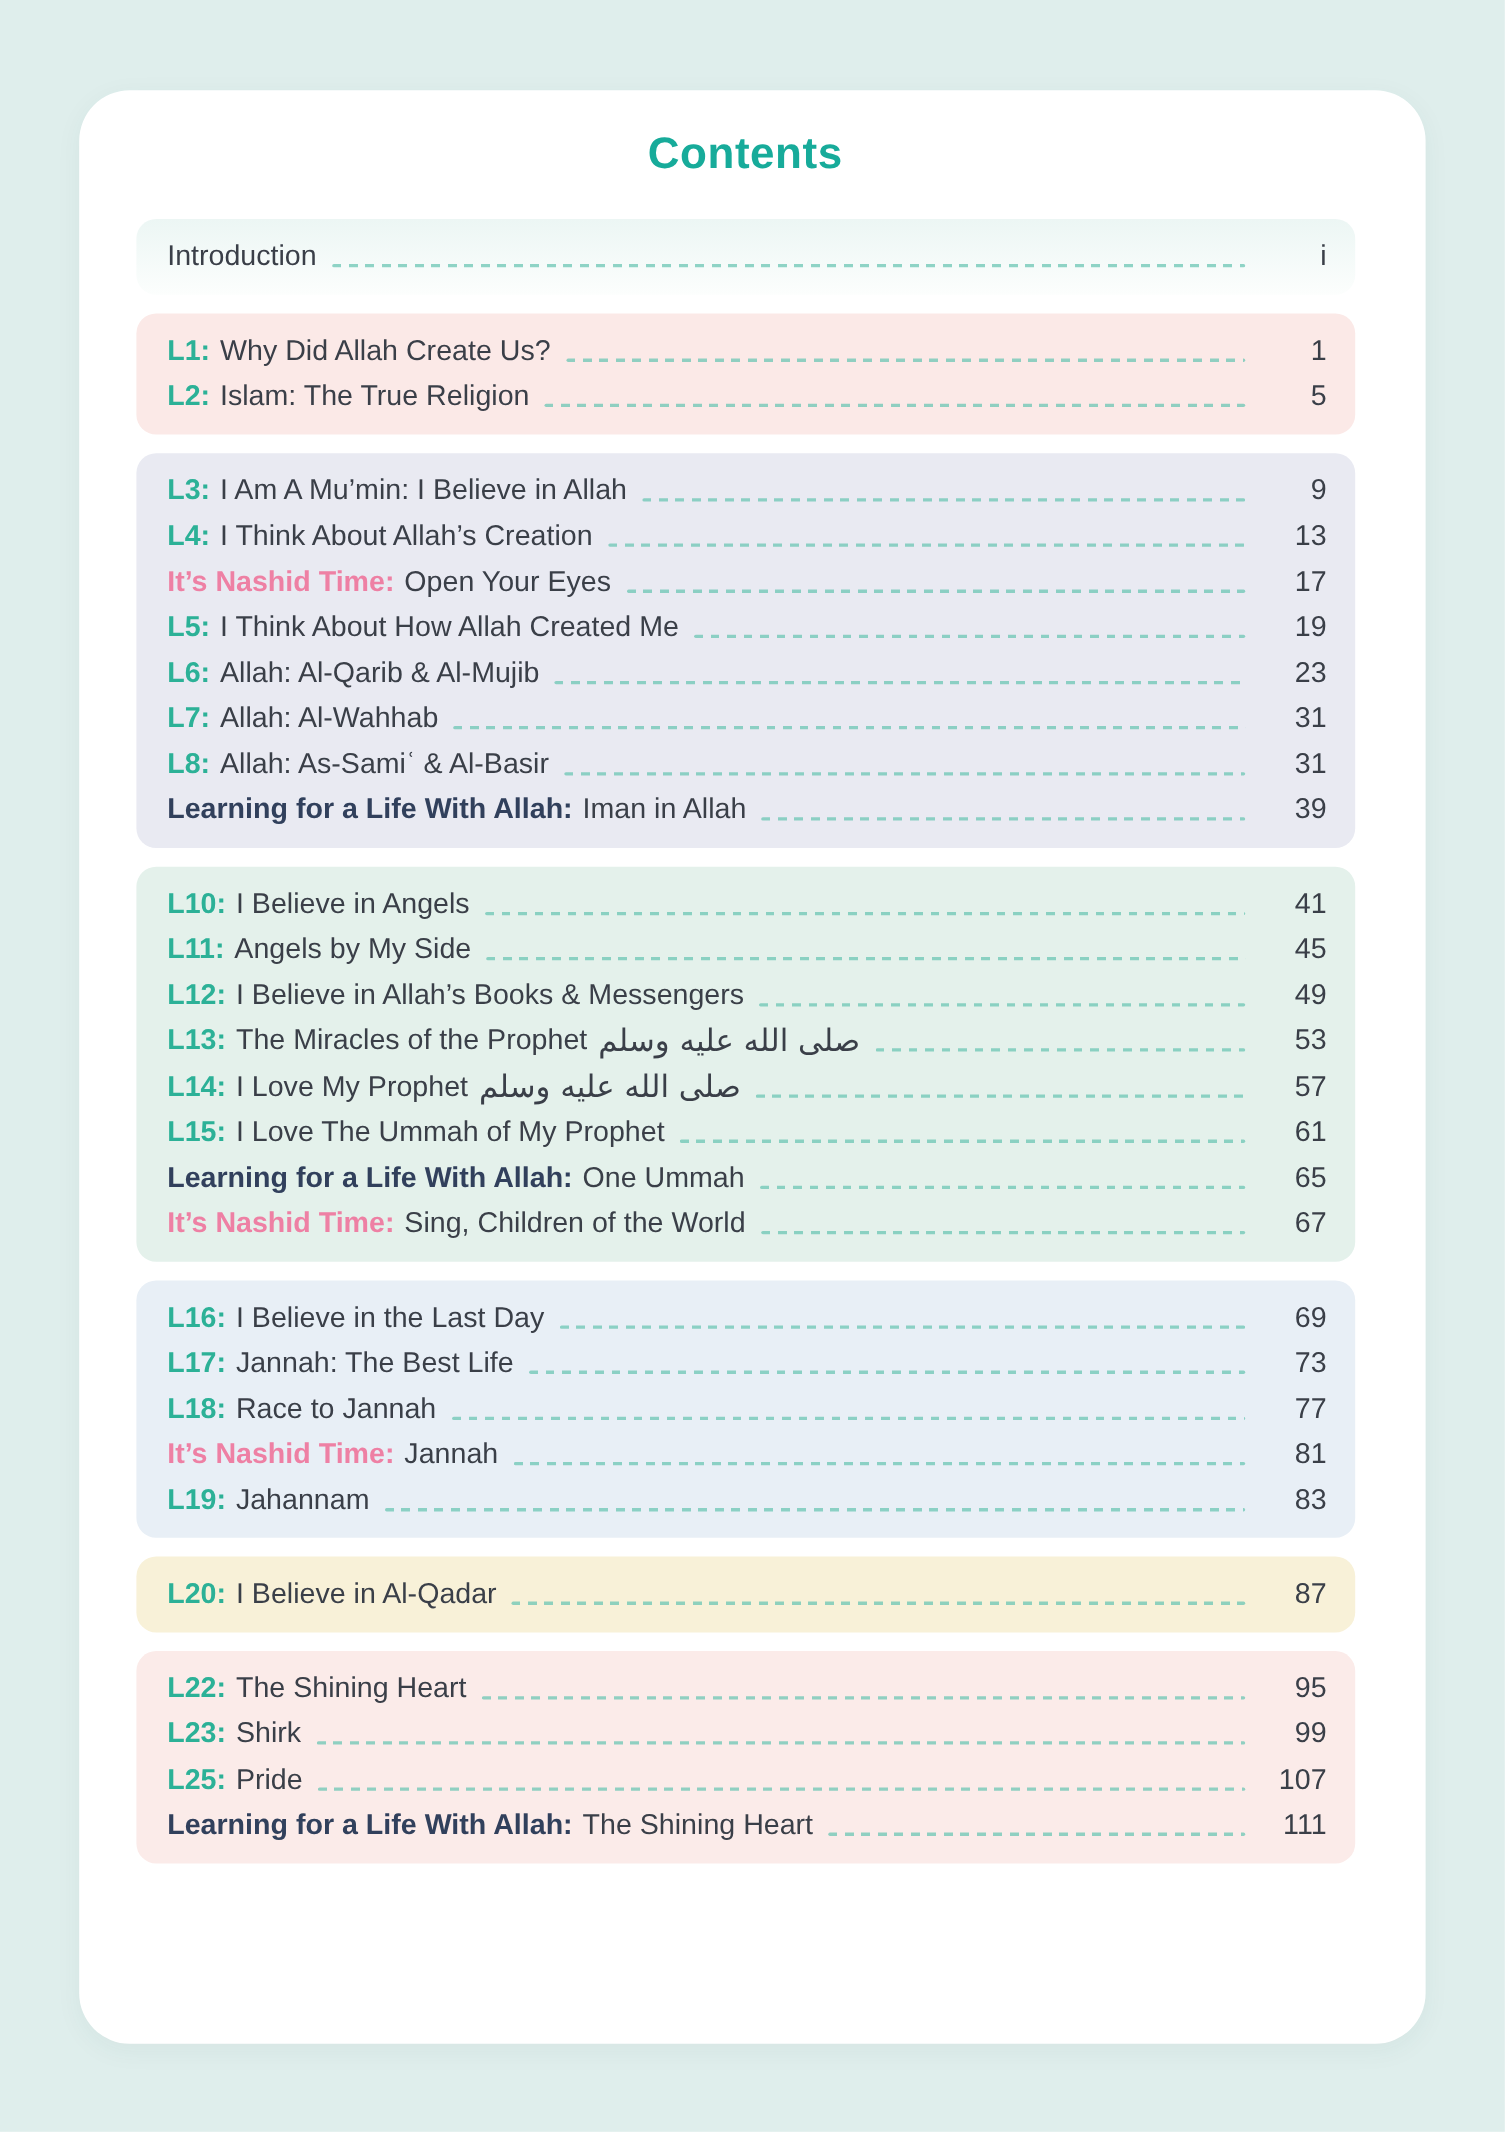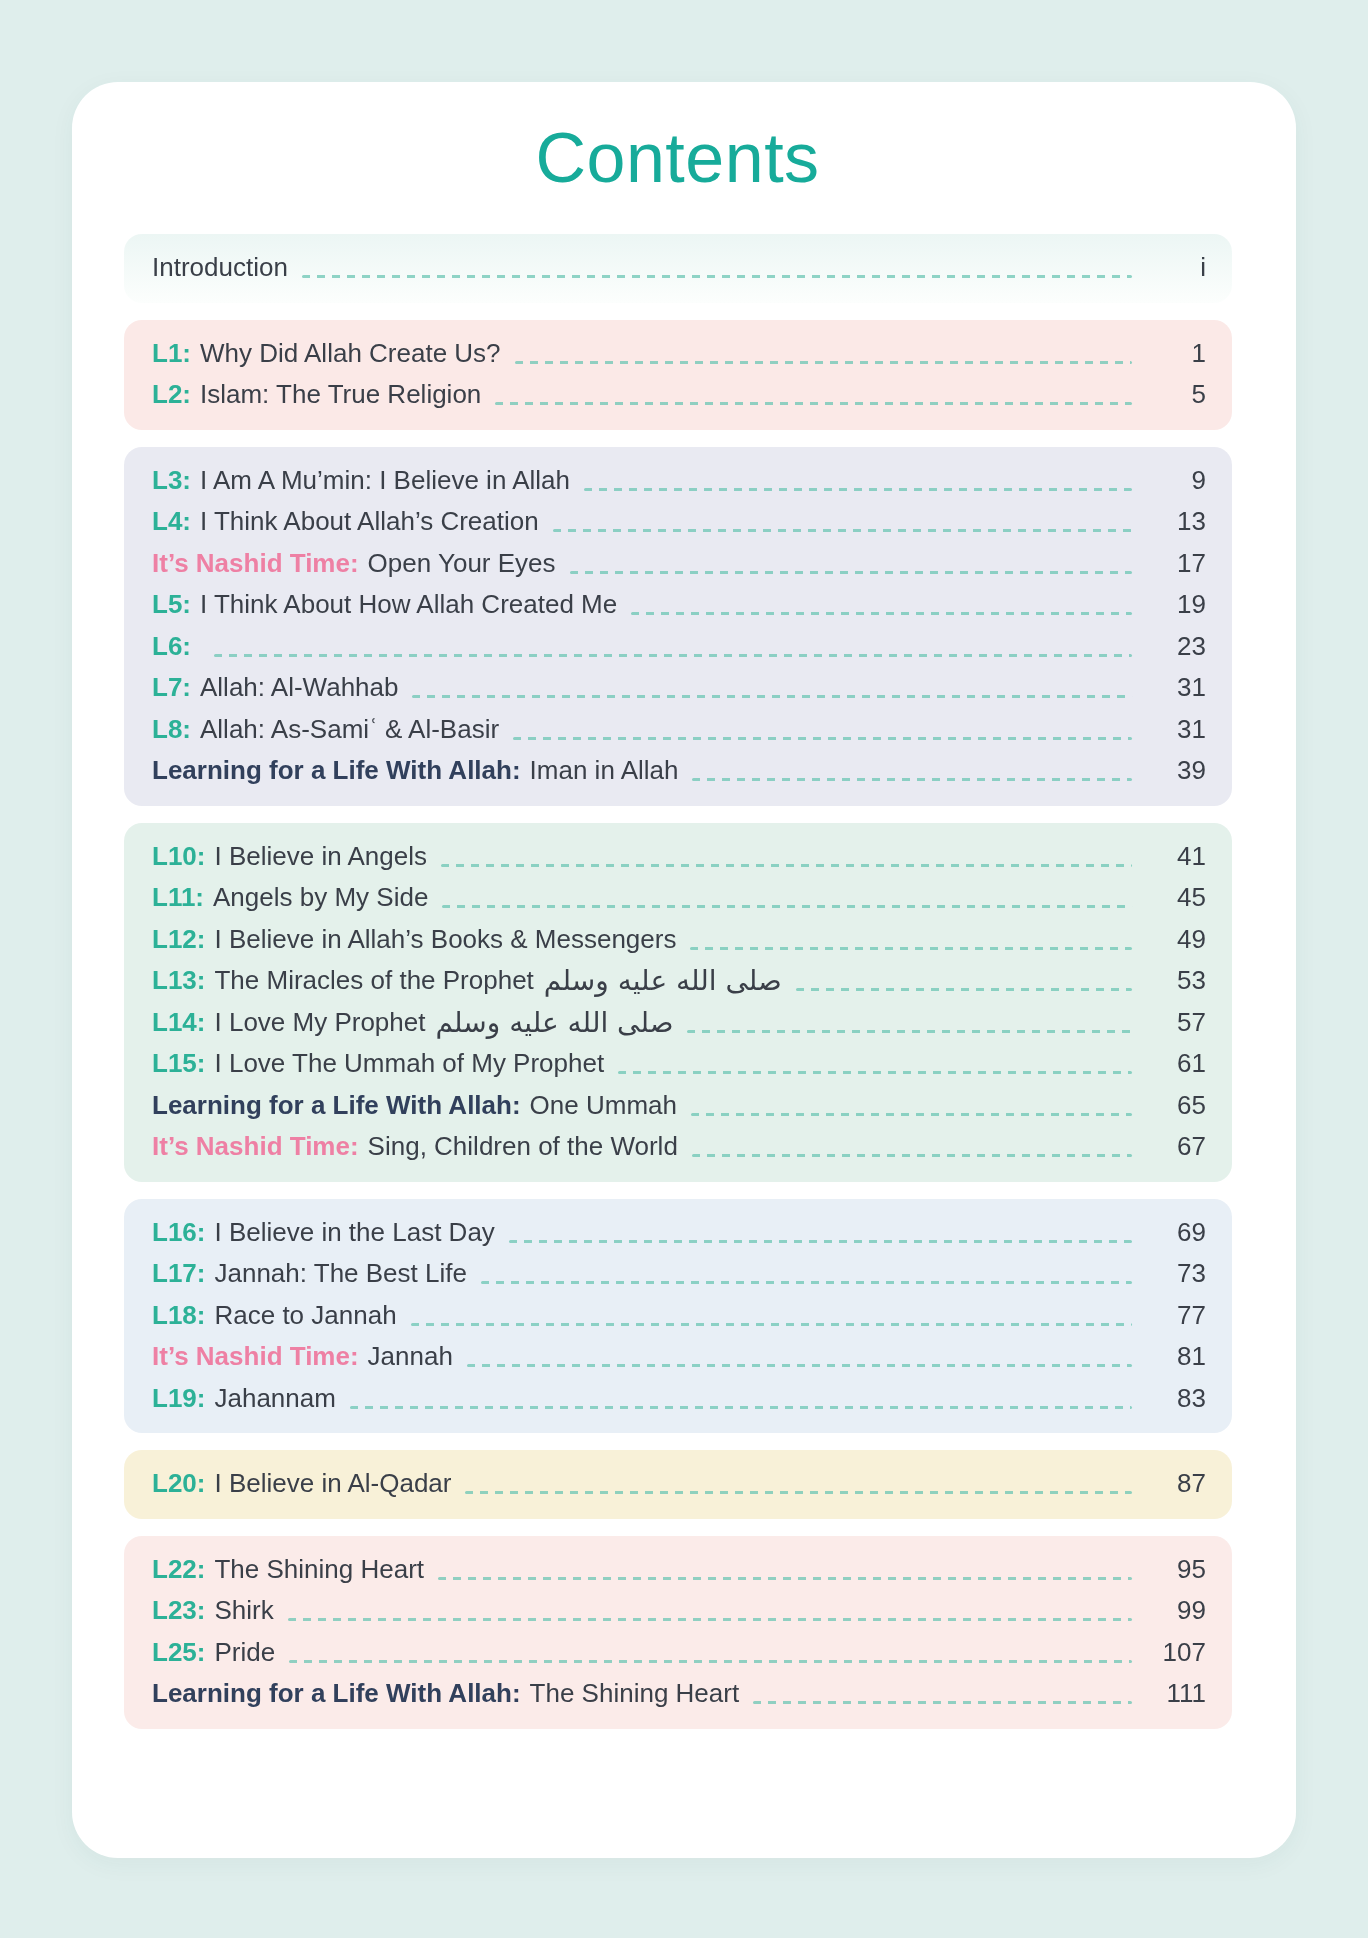--- a/index.html
+++ b/index.html
@@ -13,22 +13,22 @@
   .card{
     position:absolute;left:72px;top:82px;
     width:1224px;height:1776px;
     background:var(--card-bg,#ffffff);
     border-radius:46px;
     box-shadow:0 6px 24px rgba(40,80,80,0.05);
   }
   .contents-title{
     margin:36px 13px 36px 0;
     text-align:center;
-    font-size:70px;
-    font-weight:400;
+    font-size:40px;
+    font-weight:700;
     letter-spacing:0.5px;
     color:var(--title-color,#17ab9a);
   }
   .sections{
     padding:0 64px 16px 52px;
     display:flex;
     flex-direction:column;
     gap:17px;
   }
   .toc-section{
@@ -119,20 +119,21 @@
           <span class="pagenum">17</span>
         </div>
         <div class="toc-row">
           <span class="prefix lesson">L5:</span>
           <span class="row-title">I Think About How Allah Created Me</span>
           <span class="leader"></span>
           <span class="pagenum">19</span>
         </div>
         <div class="toc-row">
           <span class="prefix lesson">L6:</span>
+          <span class="row-title">Allah: Al-Qarib &amp; Al-Mujib</span>
           <span class="leader"></span>
           <span class="pagenum">23</span>
         </div>
         <div class="toc-row">
           <span class="prefix lesson">L7:</span>
           <span class="row-title">Allah: Al-Wahhab</span>
           <span class="leader"></span>
           <span class="pagenum">31</span>
         </div>
         <div class="toc-row">

